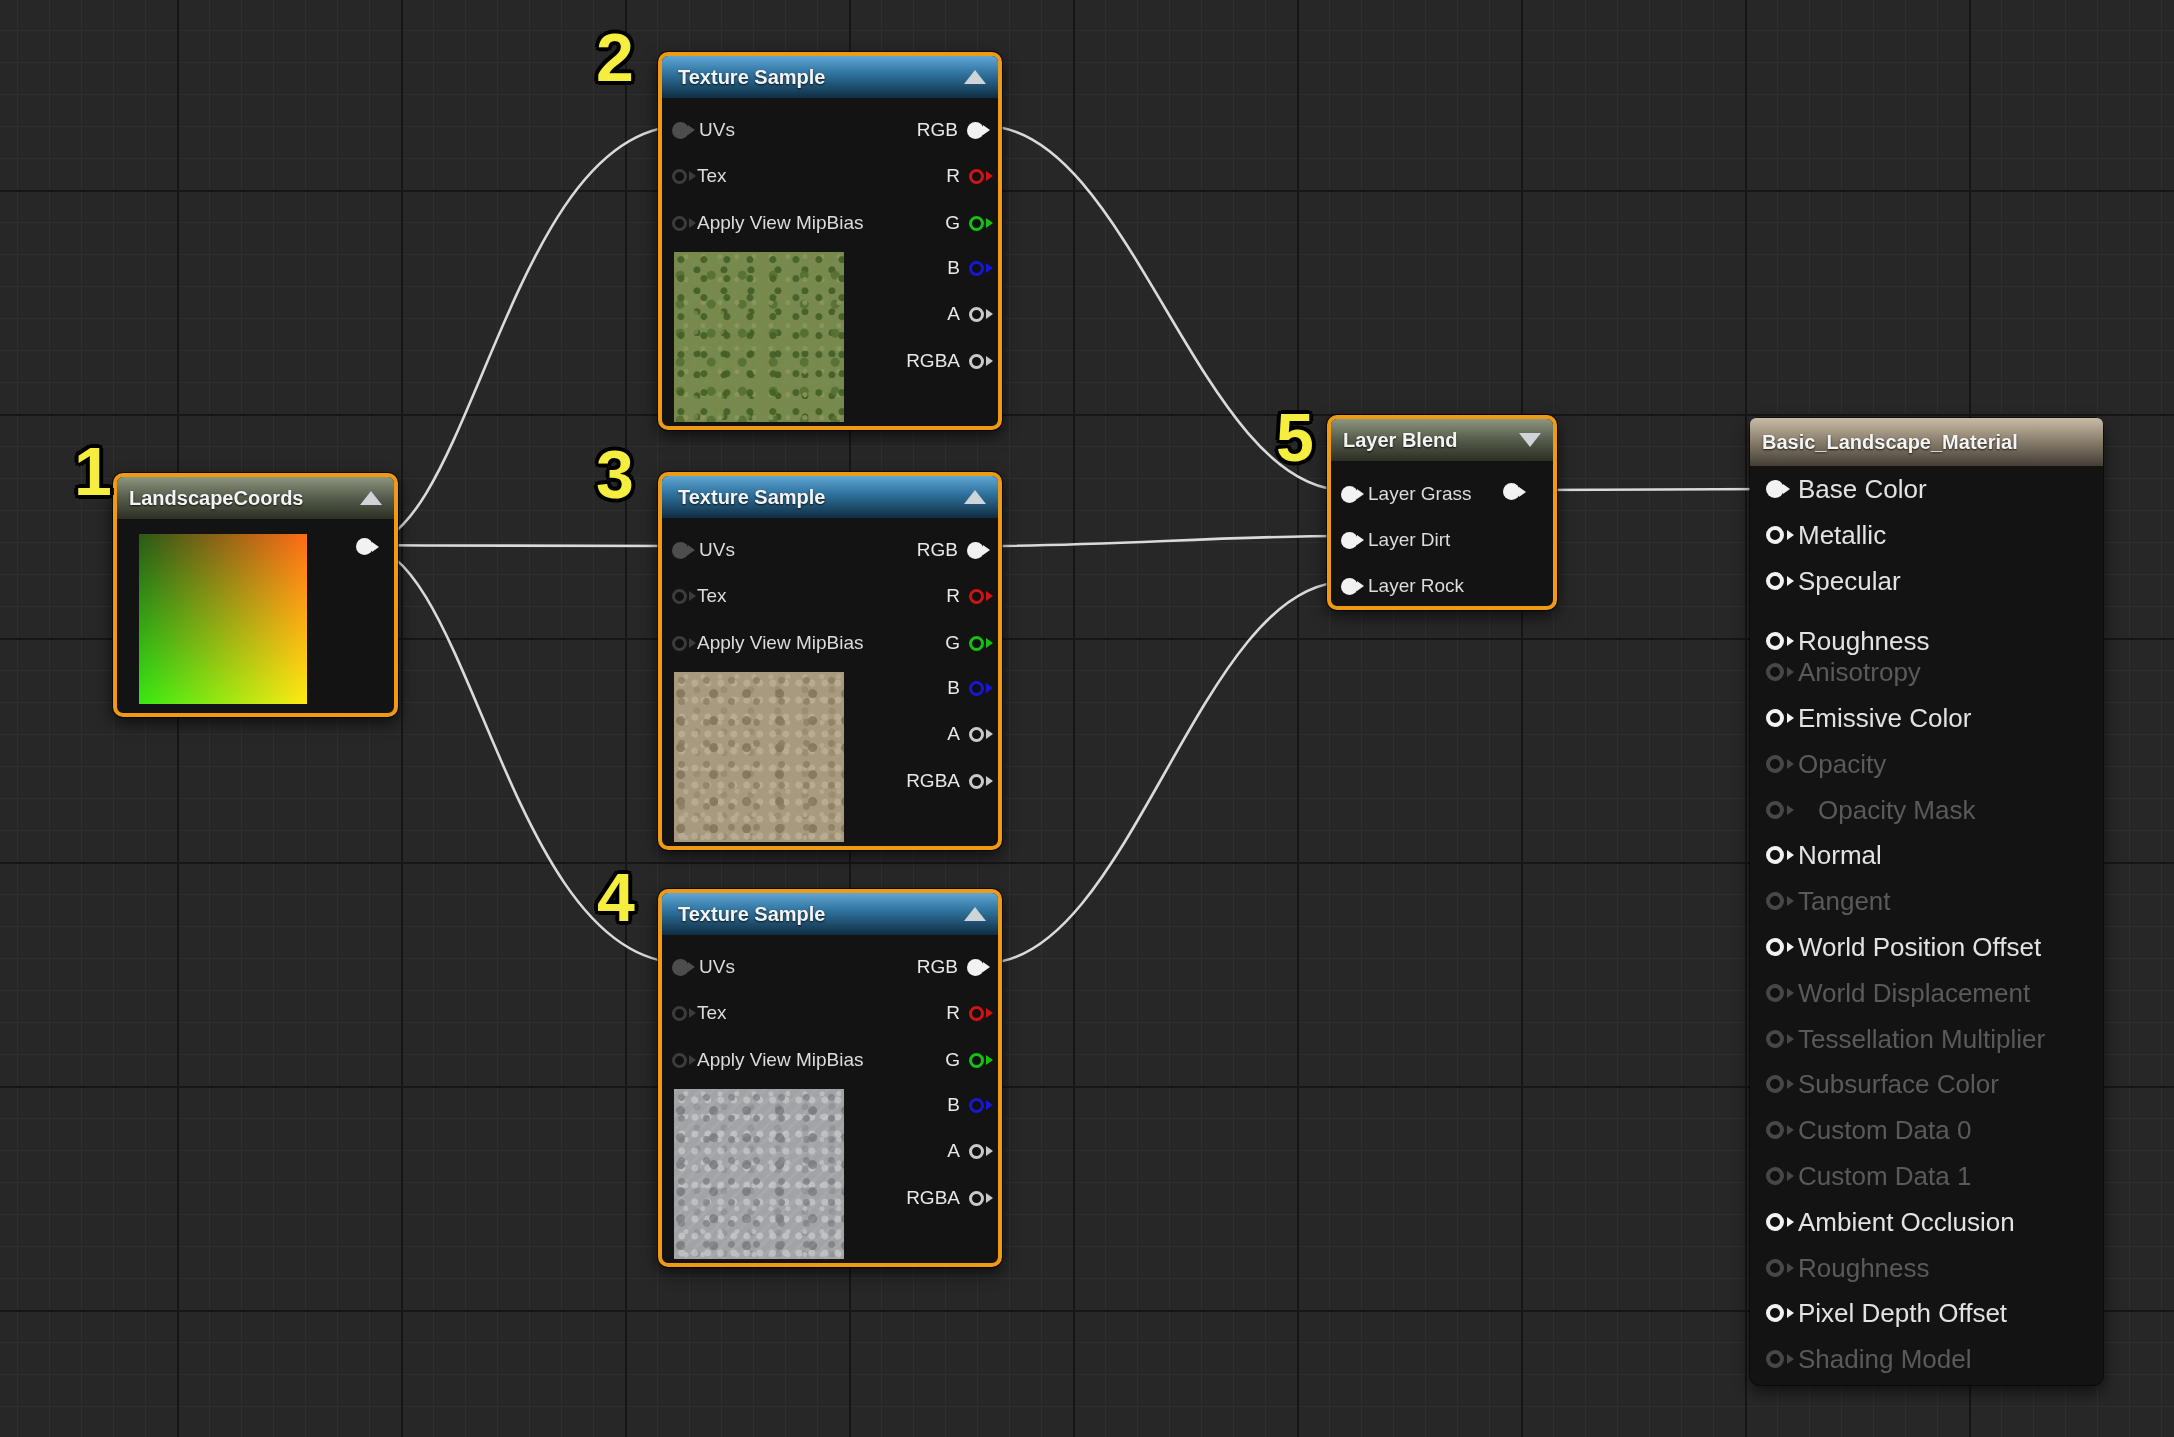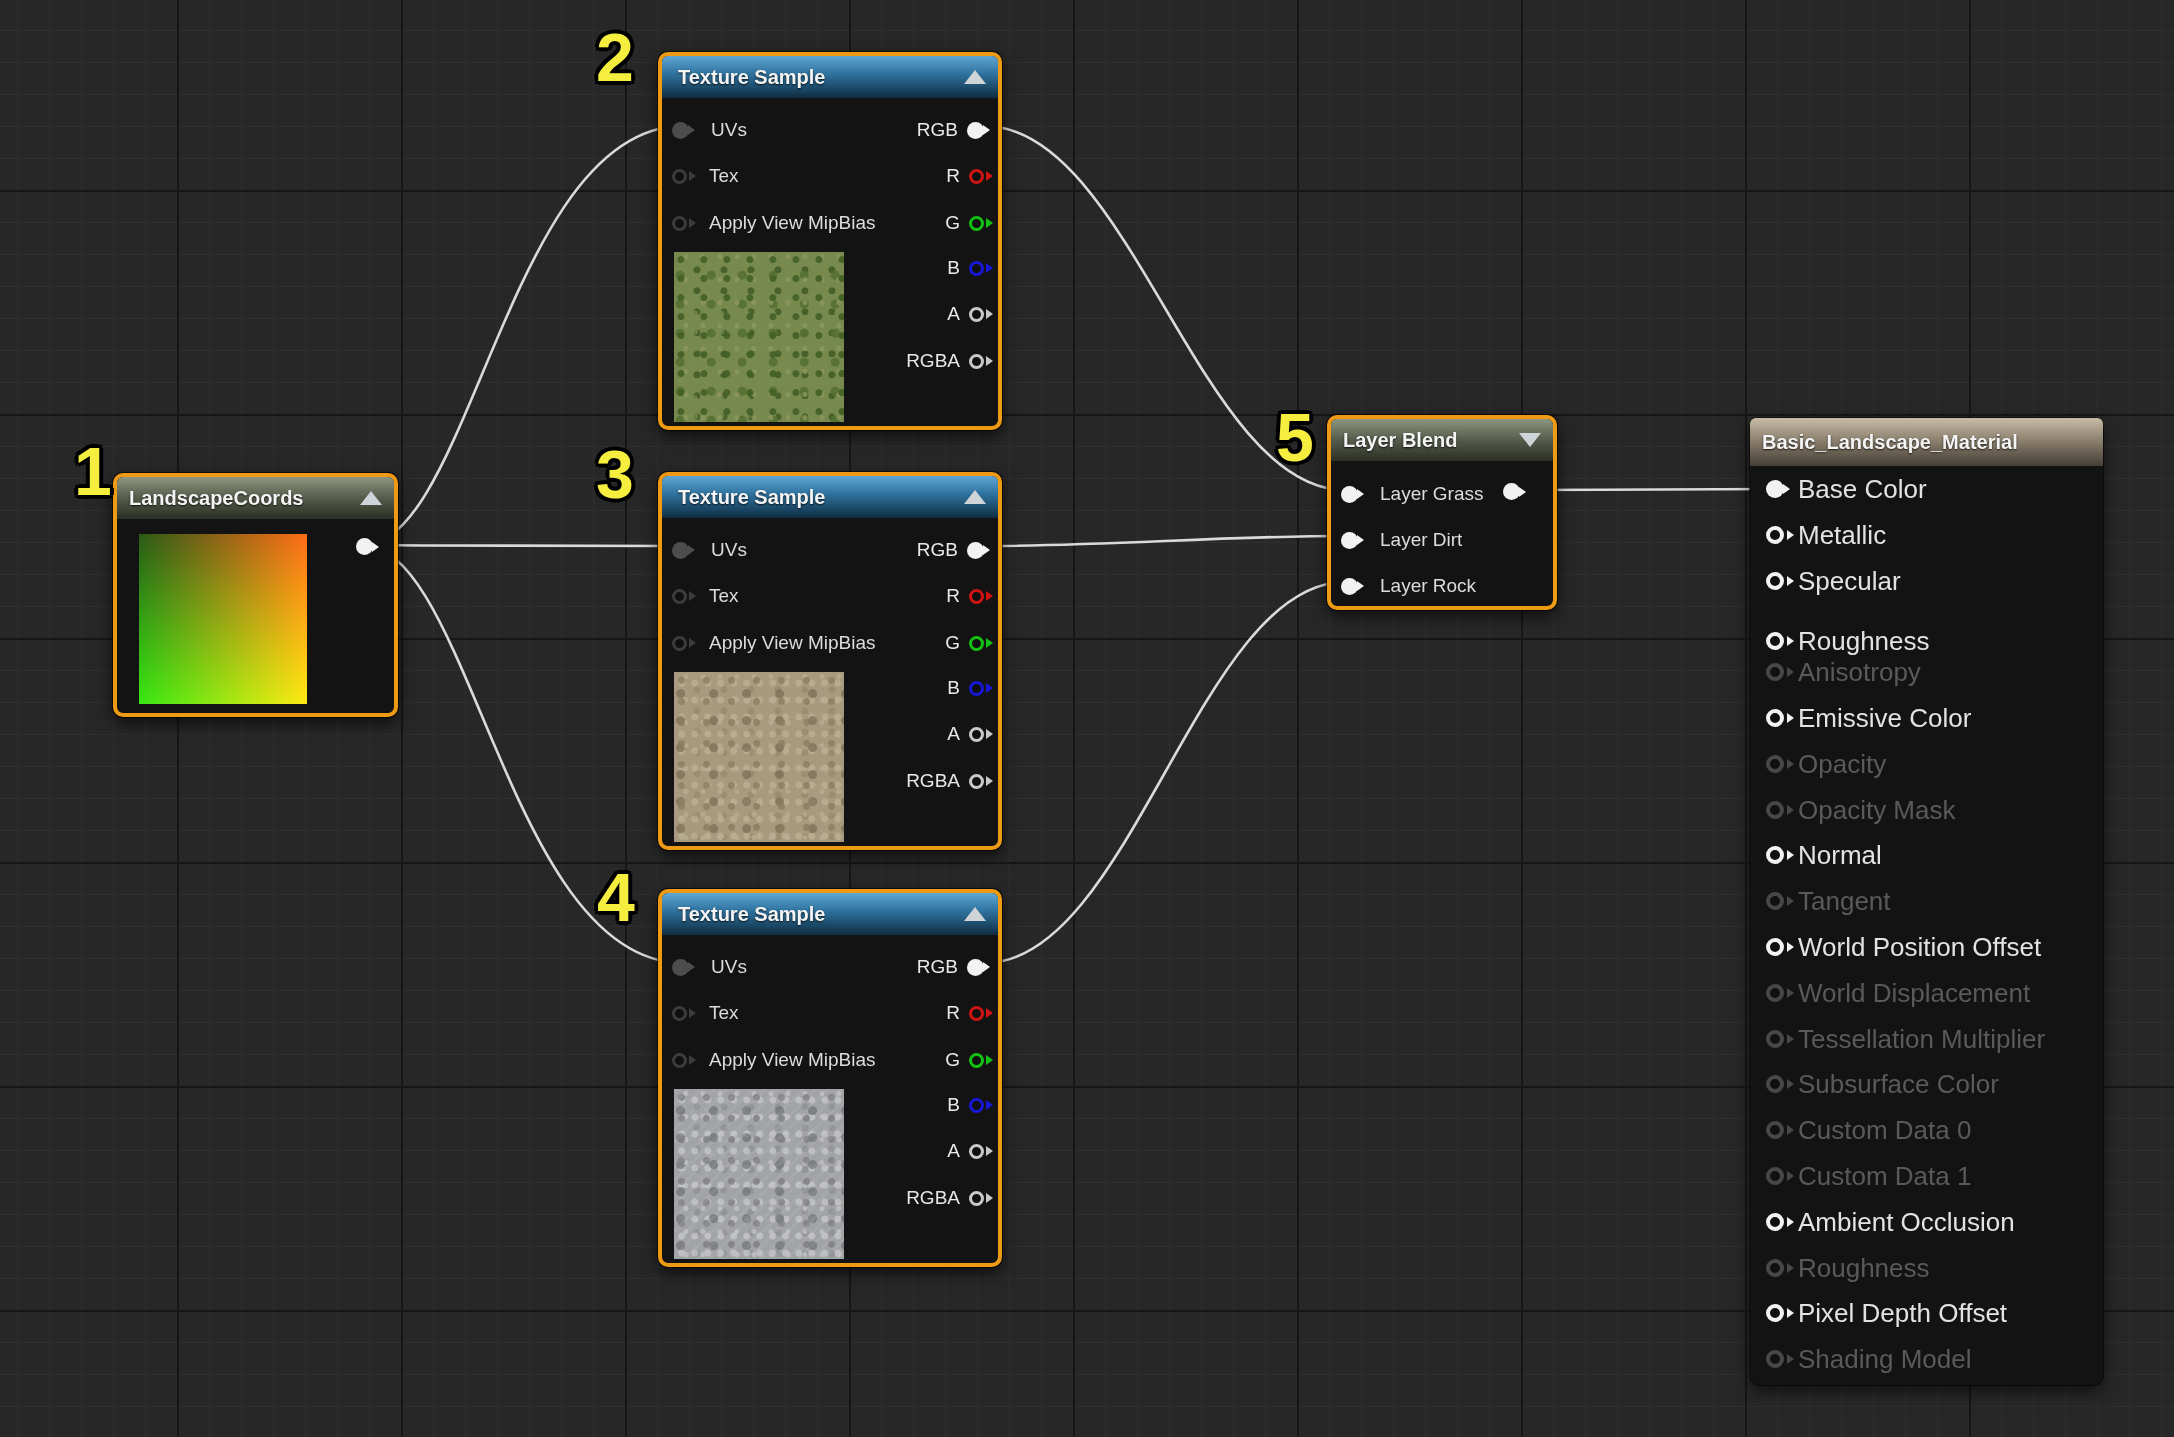--- a/index.html
+++ b/index.html
@@ -27,21 +27,21 @@
   .hdr-blue{background:linear-gradient(180deg,#60a7d5 0%,#2f739f 42%,#0f2d42 100%);padding-left:16px;}
   .hdr-green{background:linear-gradient(180deg,#8d967f 0%,#5a6150 45%,#2b2f24 100%);}
   .hdr-tan{background:linear-gradient(180deg,#c9bca7 0%,#877c6a 50%,#433e36 100%);}
   .ttl{font-size:20px;font-weight:bold;color:#f4f4f4;text-shadow:0 1px 2px rgba(0,0,0,.8);white-space:nowrap;}
   .tri{position:absolute;right:12px;top:50%;width:0;height:0;transform:translateY(-50%);}
   .tri-up{border-left:11px solid transparent;border-right:11px solid transparent;border-bottom:14px solid #cfd4d8;}
   .tri-down{border-left:11px solid transparent;border-right:11px solid transparent;border-top:14px solid #cfd4d8;}
 
   .row{position:absolute;height:34px;display:flex;align-items:center;}
   .row .lbl{font-size:19px;color:#dcdcdc;white-space:nowrap;}
-  .lrow{left:10px;gap:12px;}
+  .lrow{left:10px;}
   .lrow .lbl{margin-left:10px;}
   .rrow{right:14px;flex-direction:row;}
   .rrow .lbl{margin-right:9px;color:#e8e8e8;}
 
   .pin{position:relative;width:15px;height:15px;border-radius:50%;flex:0 0 auto;}
   .pin::after{content:"";position:absolute;left:14px;top:50%;transform:translateY(-50%);
     border-left:7px solid currentColor;border-top:5px solid transparent;border-bottom:5px solid transparent;}
   .pin.fill{background:currentColor;}
   .pin.ring{border:3px solid currentColor;background:#101010;}
   .pin.big{width:17px;height:17px;}
@@ -300,21 +300,21 @@
         <span class="lbl">Anisotropy</span>
       </div>
     <div class="mrow" style="top:283px;">
         <span class="pin ring c-white"></span>
         <span class="lbl">Emissive Color</span>
       </div>
     <div class="mrow disabled" style="top:329px;">
         <span class="pin ring c-dim"></span>
         <span class="lbl">Opacity</span>
       </div>
-    <div class="mrow disabled" style="top:375px;">
+    <div class="mrow disabled" style="top:375px;gap:20px;">
         <span class="pin ring c-dim"></span>
         <span class="lbl">Opacity Mask</span>
       </div>
     <div class="mrow" style="top:420px;">
         <span class="pin ring c-white"></span>
         <span class="lbl">Normal</span>
       </div>
     <div class="mrow disabled" style="top:466px;">
         <span class="pin ring c-dim"></span>
         <span class="lbl">Tangent</span>

